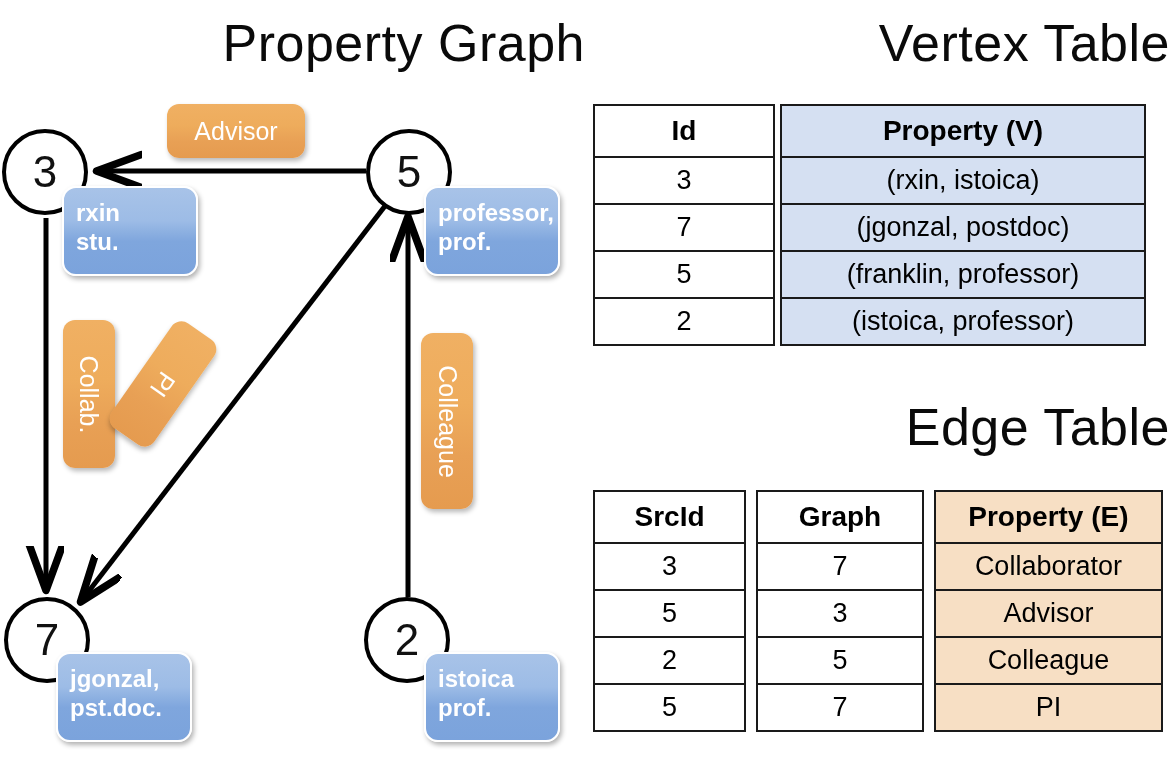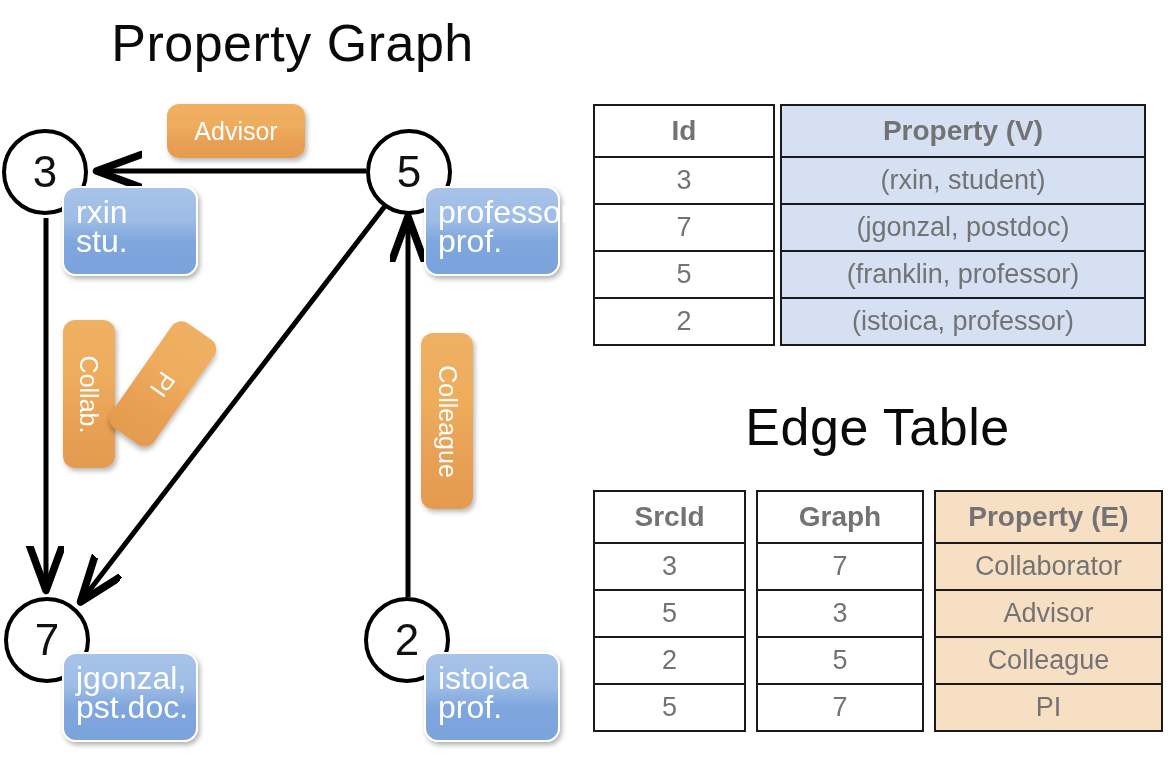--- a/index.html
+++ b/index.html
@@ -23,21 +23,21 @@
   }
 
   
   .title {
     position: absolute;
     font-family: "Liberation Sans", sans-serif;
     font-weight: 300;
     color: #0a0a0a;
     letter-spacing: 0.5px;
     white-space: nowrap;
-    text-align: center;
+    text-align: right;
     -webkit-font-smoothing: antialiased;
   }
   #title-property-graph {
     left: 0; top: 14px; width: 585px;
     font-size: 52px; line-height: 58px;
   }
   #title-vertex-table {
     left: 585px; top: 14px; width: 585px;
     font-size: 52px; line-height: 58px;
   }
@@ -82,30 +82,30 @@
   
   .vprop {
     position: absolute;
     border-radius: 14px;
     background: linear-gradient(to bottom, #a8c3e8 0%, #9dbce6 38%, #7fa6dd 62%, #7ba3dc 100%);
     border: 2px solid #ffffff;
     box-shadow: 2px 3px 5px rgba(0,0,0,0.30);
     box-sizing: border-box;
     color: #ffffff;
     font-family: "Liberation Sans", sans-serif;
-    font-weight: 400;
-    font-size: 32px;
+    font-weight: 700;
+    font-size: 24px;
     line-height: 29px;
     padding: 10px 12px;
     z-index: 4;
     white-space: pre;
   }
   #vprop-3 { left: 62px;  top: 186px; width: 136px; height: 90px; }
   #vprop-5 { left: 424px; top: 186px; width: 136px; height: 90px; }
-  #vprop-7 { left: 62px;  top: 652px; width: 136px; height: 90px; }
+  #vprop-7 { left: 56px;  top: 652px; width: 136px; height: 90px; }
   #vprop-2 { left: 424px; top: 652px; width: 136px; height: 90px; }
 
   
   .eprop {
     position: absolute;
     border-radius: 12px;
     background: linear-gradient(to bottom, #f0b063 0%, #eeac5c 40%, #e8a055 70%, #e59b4f 100%);
     box-shadow: 2px 3px 5px rgba(0,0,0,0.28);
     box-sizing: border-box;
     color: #ffffff;
@@ -156,21 +156,21 @@
     gap: 10px;
   }
   .col-block {
     border-collapse: collapse;
   }
   .col-block td {
     border: 2px solid #1a1a1a;
     text-align: center;
     font-weight: 300;
     font-size: 27px;
-    color: #737373;
+    color: #000000;
     padding: 0 6px;
     height: 47px;
     box-sizing: border-box;
     white-space: nowrap;
     font-family: "Liberation Sans", sans-serif;
   }
   .col-block td.hdr {
     font-weight: 700;
     font-size: 28px;
     height: 52px;
@@ -181,20 +181,21 @@
   #et-dst  { width: 172px; }
   #et-prop { width: 235px; }
 </style>
 </head>
 <body>
 
 <div id="stage">
 
   <div class="title" id="title-property-graph">Property Graph</div>
 
+  <div class="title" id="title-vertex-table">Vertex Table</div>
 
   <div class="title" id="title-edge-table">Edge Table</div>
 
   <div id="graph-panel">
 
     <svg id="graph-edges" viewBox="0 0 585 760">
       <defs>
         <marker id="arrowhead" markerWidth="10" markerHeight="10" refX="8.5" refY="3.6" orient="auto" markerUnits="strokeWidth">
           <path d="M0,0.3 L9,3.6 L0,6.9" fill="none" stroke="#000" stroke-width="1.5" stroke-linecap="round" stroke-linejoin="round"></path>
         </marker>
@@ -260,21 +261,21 @@
         </tr>
       </tbody>
     </table>
 
     <table class="col-block" id="vt-prop">
       <tbody>
         <tr>
           <td class="hdr cell-blue">Property (V)</td>
         </tr>
         <tr>
-          <td class="cell-blue">(rxin, student)</td>
+          <td class="cell-blue">(rxin, istoica)</td>
         </tr>
         <tr>
           <td class="cell-blue">(jgonzal, postdoc)</td>
         </tr>
         <tr>
           <td class="cell-blue">(franklin, professor)</td>
         </tr>
         <tr>
           <td class="cell-blue">(istoica, professor)</td>
         </tr>

